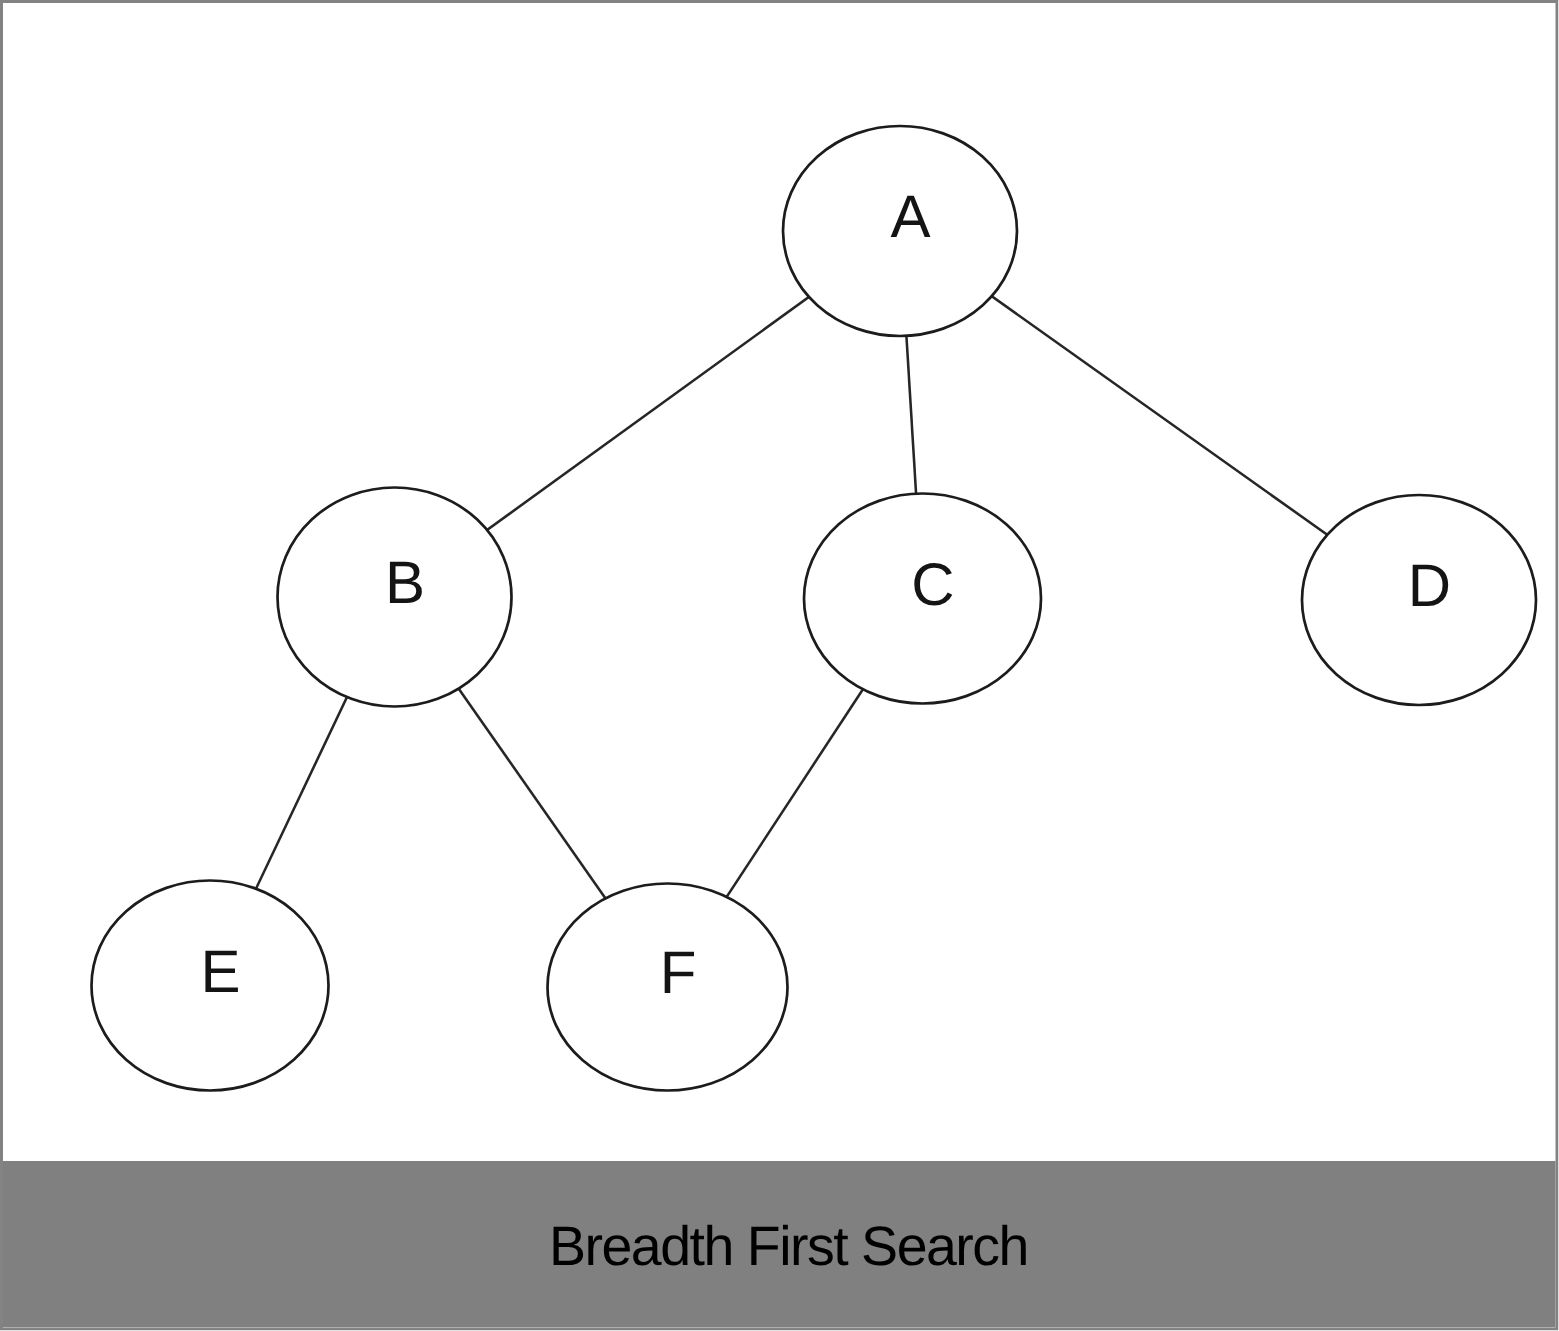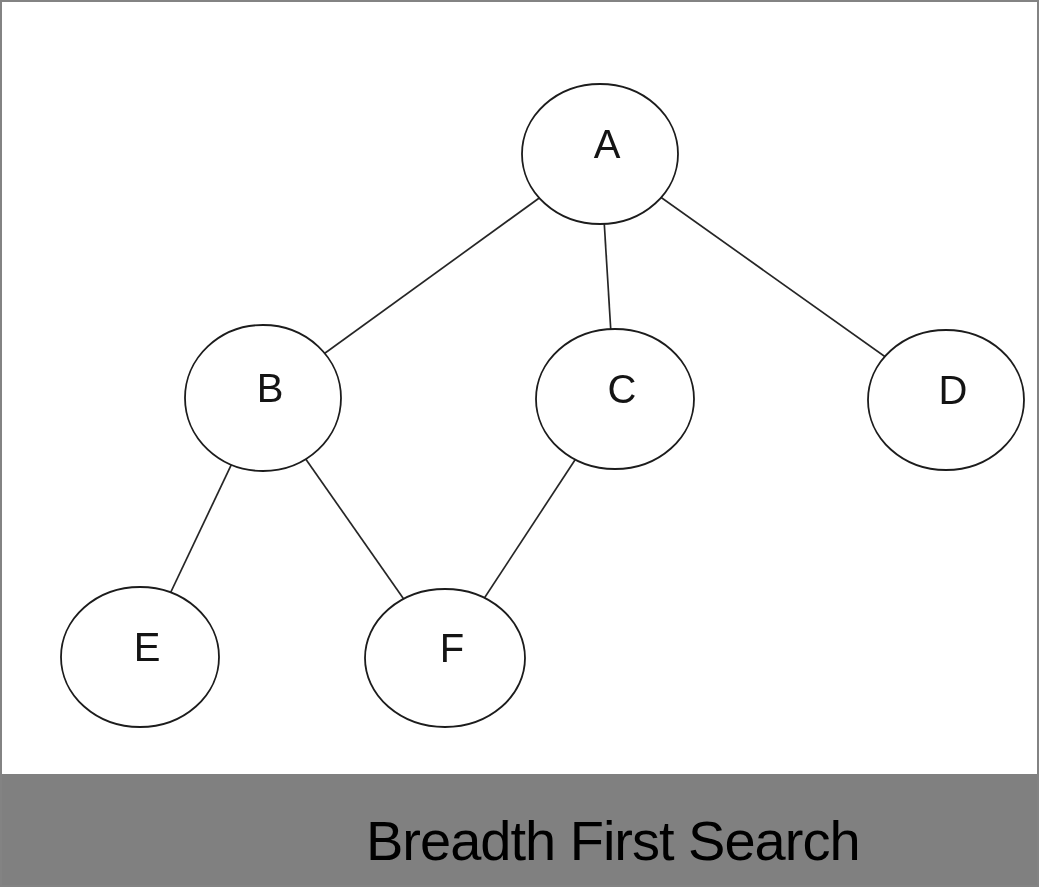--- a/index.html
+++ b/index.html
@@ -34,21 +34,21 @@
     position: absolute;
     left: 0;
     bottom: 0;
     width: 1039px;
     height: 111px;
   }
   .banner-title {
     position: absolute;
     left: 364px;
     top: 38px;
-    font-size: 56px;
+    font-size: 37px;
     letter-spacing: -1px;
     line-height: 1.05;
     white-space: nowrap;
     font-family: "Liberation Sans", "DejaVu Sans", sans-serif;
   }
 </style>
 </head>
 <body>
 
 <div class="stage" style="background: rgb(255, 255, 255); border-color: rgb(131, 131, 131);">

